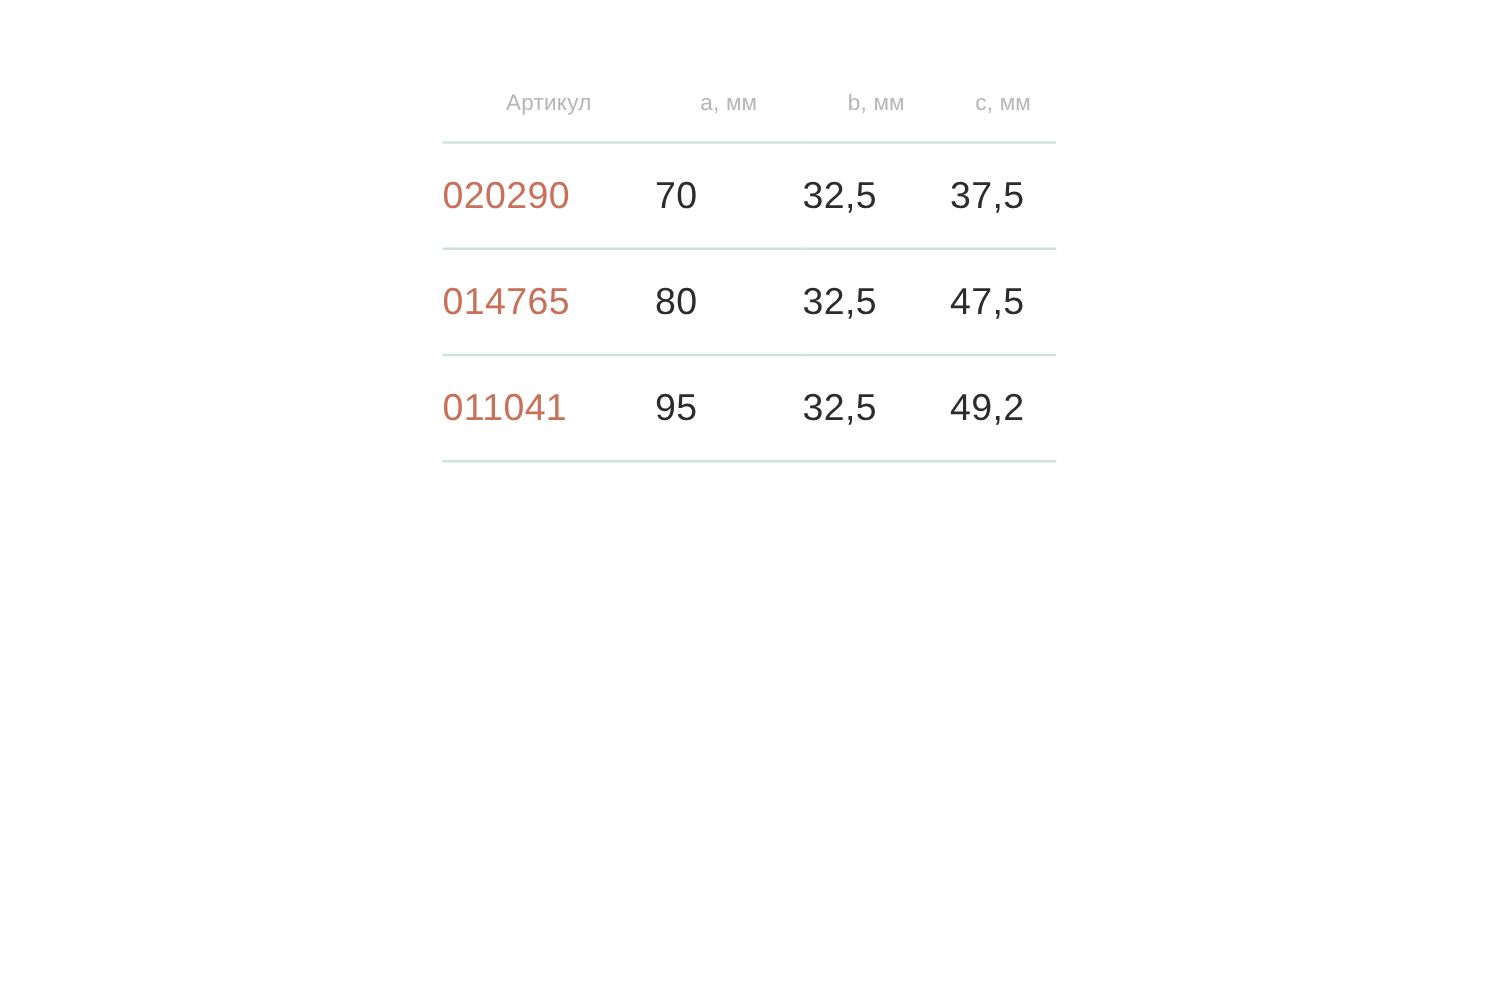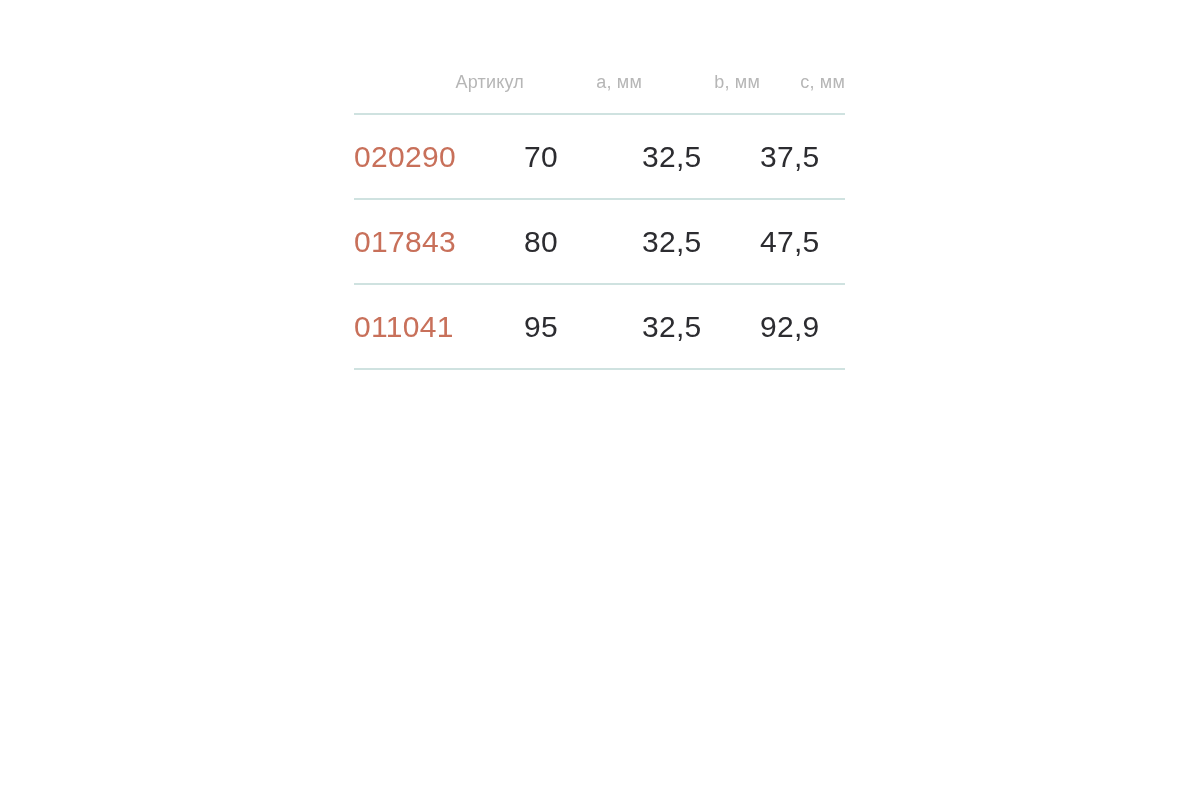--- a/index.html
+++ b/index.html
@@ -32,21 +32,21 @@
     table-layout: fixed;
   }
 
   .spec-table col.col-article { width: 170px; }
   .spec-table col.col-a       { width: 118px; }
   .spec-table col.col-b       { width: 118px; }
   .spec-table col.col-c       { width: 85px;  }
 
   
   .spec-table thead th {
-    text-align: right;
+    text-align: center;
     vertical-align: bottom;
     padding: 0 0 20px 0;
     font-size: 18px;
     font-weight: 400;
     letter-spacing: 0.2px;
     color: #b6b6b6;
     border-bottom: 2px solid #cfe2e0;
     white-space: nowrap;
   }
 
@@ -92,27 +92,27 @@
     </thead>
 
     <tbody>
       <tr>
         <td class="article">020290</td>
         <td>70</td>
         <td>32,5</td>
         <td>37,5</td>
       </tr>
       <tr>
-        <td class="article">017843</td>
+        <td class="article">014765</td>
         <td>80</td>
         <td>32,5</td>
         <td>47,5</td>
       </tr>
       <tr>
         <td class="article">011041</td>
         <td>95</td>
         <td>32,5</td>
-        <td>92,9</td>
+        <td>49,2</td>
       </tr>
     </tbody>
   </table>
 
 </div>
 
 </body></html>

